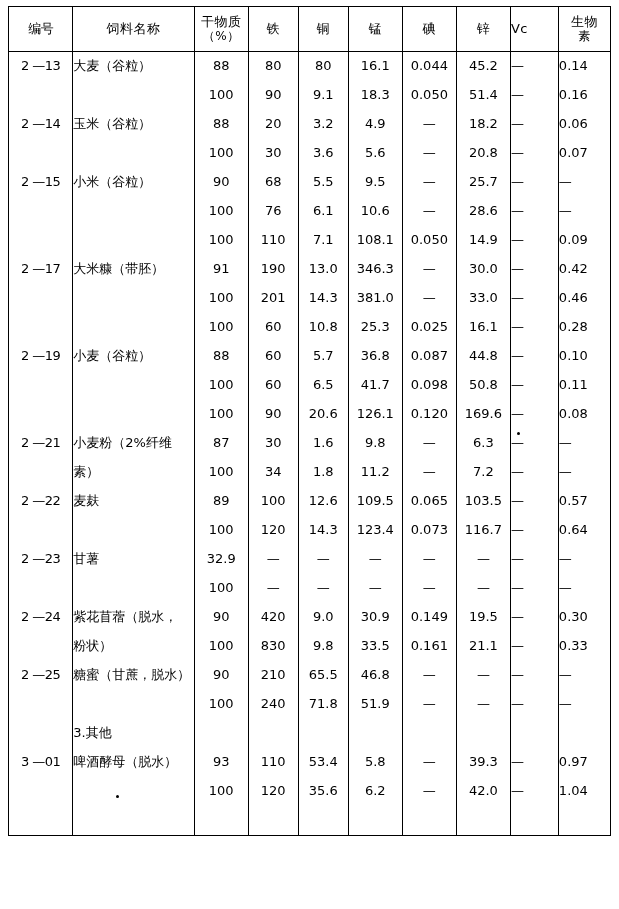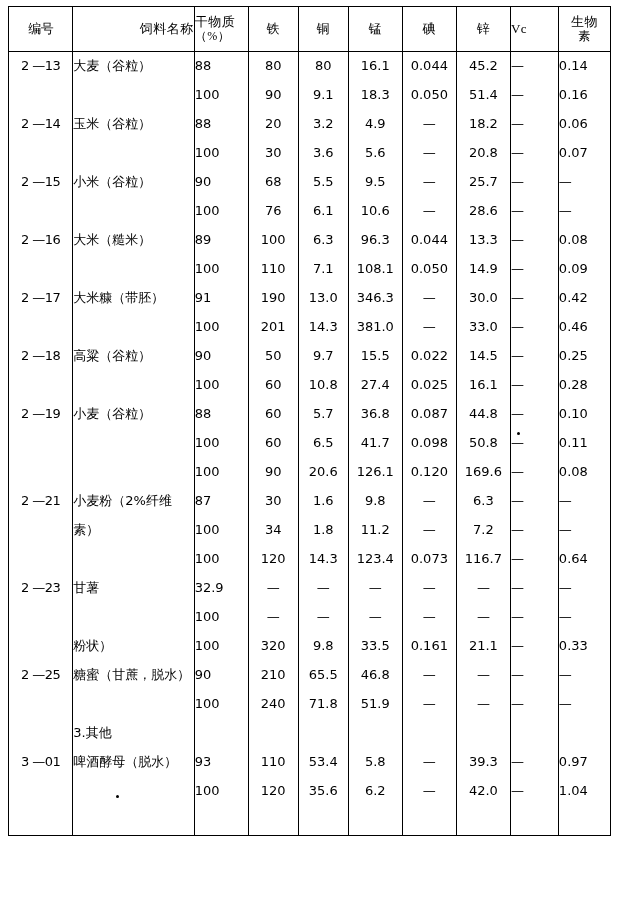--- a/index.html
+++ b/index.html
@@ -27,27 +27,26 @@
     line-height:1.15;
   }
   
   table.feed{border:1.6px solid #000;}
   thead th{
     border-bottom:1.6px solid #000;
     height:44px;
     text-align:center;
     font-size:13.5px;
     letter-spacing:0.5px;
-    font-family:Liberation Serif, serif;
   }
   thead th .sub{display:block;font-size:12px;}
   tbody td{height:29px;}
   .c-id{width:62px;text-align:center;font-size:13px;letter-spacing:-0.5px;}
   .c-name{width:118px;text-align:left;padding-left:7px;font-size:13.5px;}
-  .c-dm{width:52px;text-align:left;}
+  .c-dm{width:52px;text-align:center;}
   .c-num{width:48px;text-align:center;}
   .c-num.wide{width:52px;}
   .c-iod{width:52px;text-align:center;}
   .c-vc{width:46px;text-align:left;}
   .c-bio{width:50px;}
   .b{font-weight:bold;}
   .name-cont{padding-left:24px;}
   .section{padding-left:58px;text-align:left;}
   .blank td{height:29px;}
   
@@ -56,21 +55,21 @@
 </style>
 </head>
 <body>
 
 <div id="sheet">
 
   <table class="feed">
     <thead>
       <tr>
         <th class="c-id"><span>编号</span></th>
-        <th class="c-name" style="text-align:right;"><span>饲料名称</span></th>
+        <th class="c-name" style="text-align:center;"><span>饲料名称</span></th>
         <th class="c-dm">
           <span>干物质</span><span class="sub">（%）</span>
         </th>
         <th class="c-num"><span>铁</span></th>
         <th class="c-num"><span>铜</span></th>
         <th class="c-num wide"><span>锰</span></th>
         <th class="c-iod"><span>碘</span></th>
         <th class="c-num wide"><span>锌</span></th>
         <th class="c-vc"><span>Vc</span></th>
         <th class="c-bio">
@@ -145,32 +144,20 @@
           <td class="c-dm">100</td>
           <td class="c-num">76</td>
           <td class="c-num">6.1</td>
           <td class="c-num wide">10.6</td>
           <td class="c-iod">—</td>
           <td class="c-num wide">28.6</td>
           <td class="c-vc">—</td>
           <td class="c-bio">—</td>
         </tr>
         <tr>
-          <td class="c-id b">2 —16</td>
-          <td class="c-name">大米（糙米）</td>
-          <td class="c-dm">89</td>
-          <td class="c-num">100</td>
-          <td class="c-num">6.3</td>
-          <td class="c-num wide">96.3</td>
-          <td class="c-iod">0.044</td>
-          <td class="c-num wide">13.3</td>
-          <td class="c-vc">—</td>
-          <td class="c-bio">0.08</td>
-        </tr>
-        <tr>
           <td class="c-id"></td>
           <td class="c-name"></td>
           <td class="c-dm">100</td>
           <td class="c-num">110</td>
           <td class="c-num">7.1</td>
           <td class="c-num wide">108.1</td>
           <td class="c-iod">0.050</td>
           <td class="c-num wide">14.9</td>
           <td class="c-vc">—</td>
           <td class="c-bio">0.09</td>
@@ -193,38 +180,26 @@
           <td class="c-dm">100</td>
           <td class="c-num">201</td>
           <td class="c-num">14.3</td>
           <td class="c-num wide">381.0</td>
           <td class="c-iod">—</td>
           <td class="c-num wide">33.0</td>
           <td class="c-vc">—</td>
           <td class="c-bio">0.46</td>
         </tr>
         <tr>
-          <td class="c-id b">2 —18</td>
-          <td class="c-name">高粱（谷粒）</td>
-          <td class="c-dm">90</td>
-          <td class="c-num">50</td>
-          <td class="c-num">9.7</td>
-          <td class="c-num wide">15.5</td>
-          <td class="c-iod">0.022</td>
-          <td class="c-num wide">14.5</td>
-          <td class="c-vc">—</td>
-          <td class="c-bio">0.25</td>
-        </tr>
-        <tr>
           <td class="c-id"></td>
           <td class="c-name"></td>
           <td class="c-dm">100</td>
           <td class="c-num">60</td>
           <td class="c-num">10.8</td>
-          <td class="c-num wide">27.4</td>
+          <td class="c-num wide">25.3</td>
           <td class="c-iod">0.025</td>
           <td class="c-num wide">16.1</td>
           <td class="c-vc">—</td>
           <td class="c-bio">0.28</td>
         </tr>
         <tr>
           <td class="c-id b">2 —19</td>
           <td class="c-name">小麦（谷粒）</td>
           <td class="c-dm">88</td>
           <td class="c-num">60</td>
@@ -277,20 +252,32 @@
           <td class="c-dm">100</td>
           <td class="c-num">34</td>
           <td class="c-num">1.8</td>
           <td class="c-num wide">11.2</td>
           <td class="c-iod">—</td>
           <td class="c-num wide">7.2</td>
           <td class="c-vc">—</td>
           <td class="c-bio">—</td>
         </tr>
         <tr>
+          <td class="c-id">2 —22</td>
+          <td class="c-name">麦麸</td>
+          <td class="c-dm">89</td>
+          <td class="c-num">100</td>
+          <td class="c-num">12.6</td>
+          <td class="c-num wide">109.5</td>
+          <td class="c-iod">0.065</td>
+          <td class="c-num wide">103.5</td>
+          <td class="c-vc">—</td>
+          <td class="c-bio">0.57</td>
+        </tr>
+        <tr>
           <td class="c-id"></td>
           <td class="c-name"></td>
           <td class="c-dm">100</td>
           <td class="c-num">120</td>
           <td class="c-num">14.3</td>
           <td class="c-num wide">123.4</td>
           <td class="c-iod">0.073</td>
           <td class="c-num wide">116.7</td>
           <td class="c-vc">—</td>
           <td class="c-bio">0.64</td>
@@ -313,24 +300,36 @@
           <td class="c-dm">100</td>
           <td class="c-num">—</td>
           <td class="c-num">—</td>
           <td class="c-num wide">—</td>
           <td class="c-iod">—</td>
           <td class="c-num wide">—</td>
           <td class="c-vc">—</td>
           <td class="c-bio">—</td>
         </tr>
         <tr>
+          <td class="c-id">2 —24</td>
+          <td class="c-name">紫花苜蓿（脱水，</td>
+          <td class="c-dm">90</td>
+          <td class="c-num">420</td>
+          <td class="c-num">9.0</td>
+          <td class="c-num wide">30.9</td>
+          <td class="c-iod">0.149</td>
+          <td class="c-num wide">19.5</td>
+          <td class="c-vc">—</td>
+          <td class="c-bio">0.30</td>
+        </tr>
+        <tr>
           <td class="c-id"></td>
           <td class="c-name name-cont">粉状）</td>
           <td class="c-dm">100</td>
-          <td class="c-num">320</td>
+          <td class="c-num">830</td>
           <td class="c-num">9.8</td>
           <td class="c-num wide">33.5</td>
           <td class="c-iod">0.161</td>
           <td class="c-num wide">21.1</td>
           <td class="c-vc">—</td>
           <td class="c-bio">0.33</td>
         </tr>
         <tr>
           <td class="c-id">2 —25</td>
           <td class="c-name">糖蜜（甘蔗，脱水）</td>

